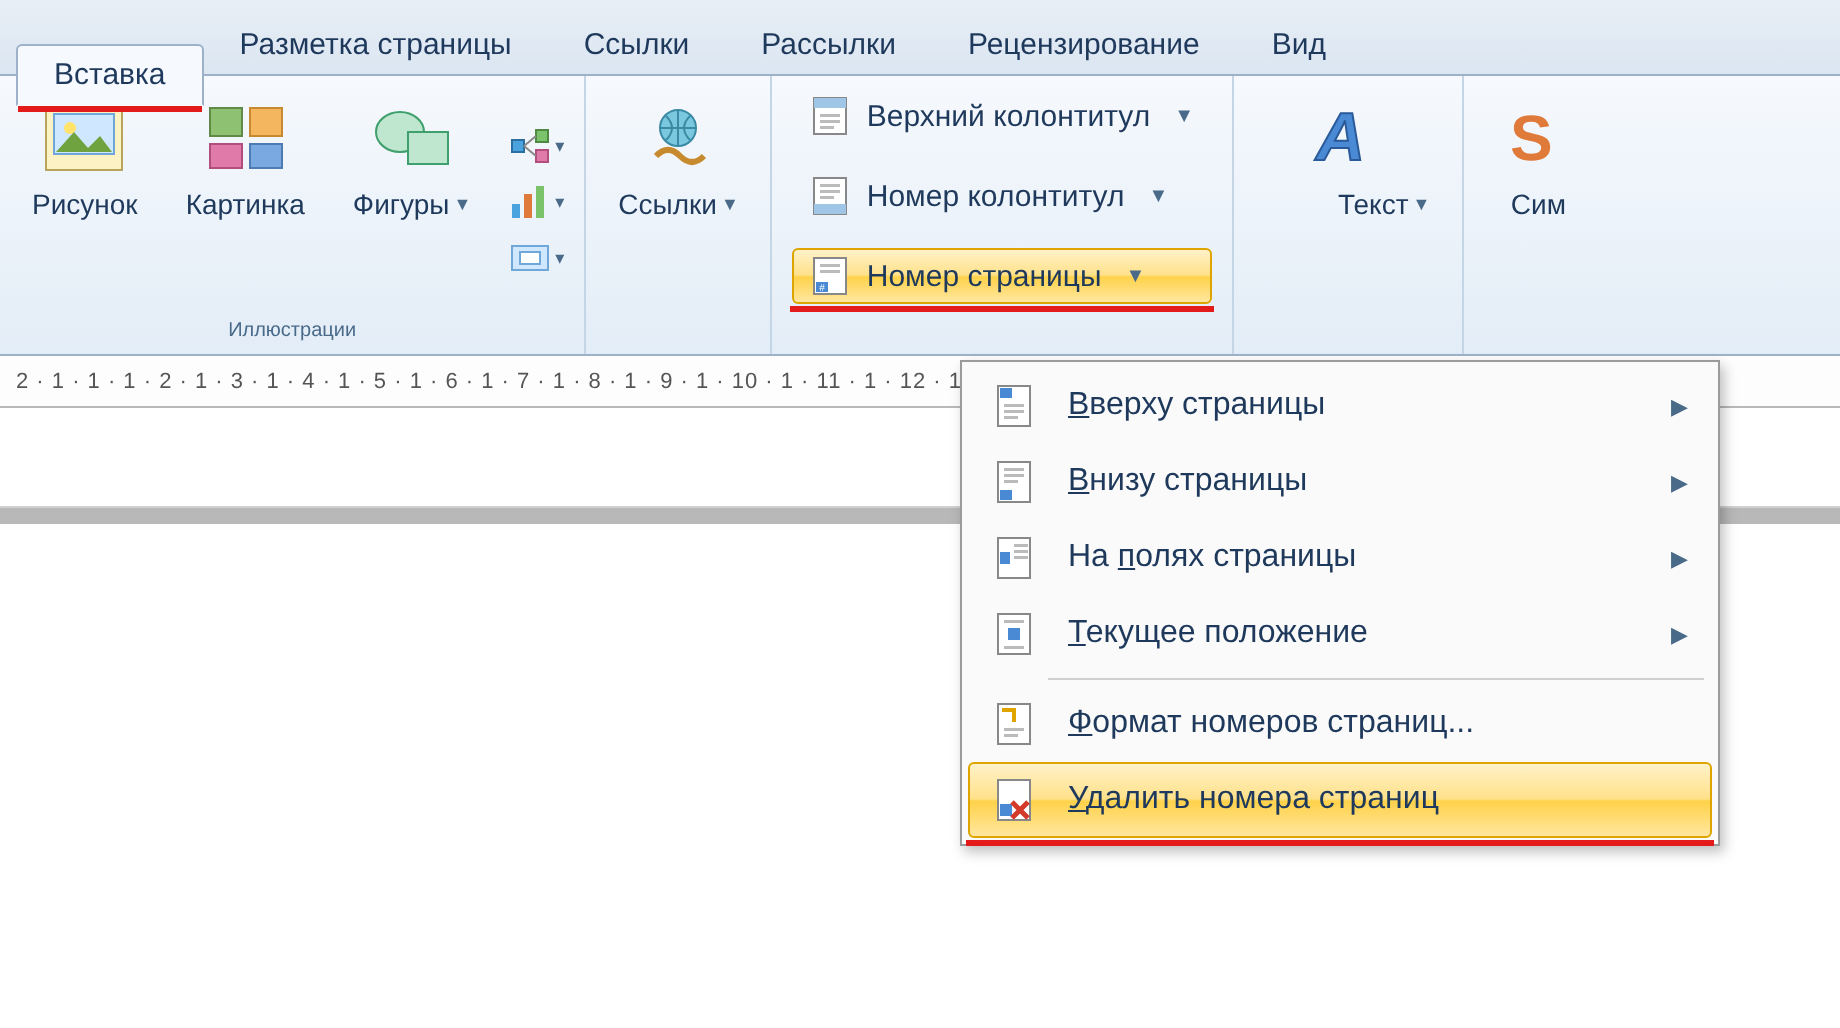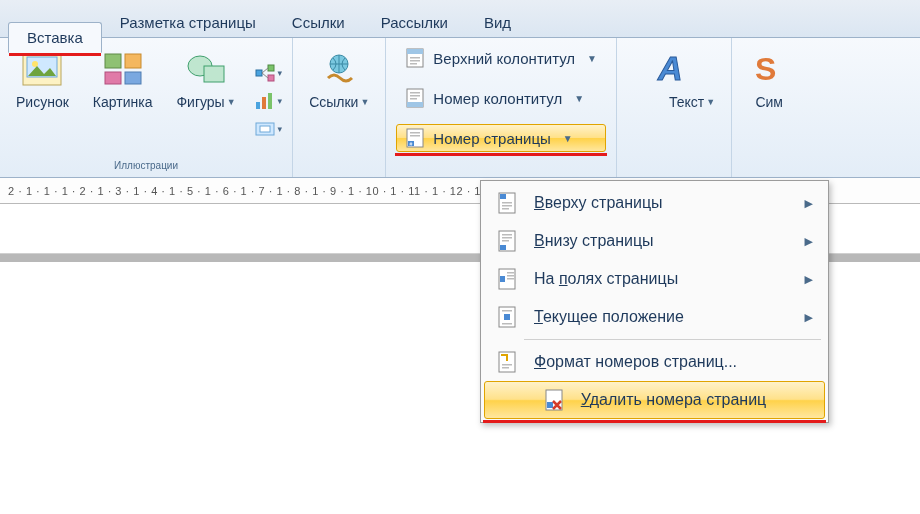--- a/index.html
+++ b/index.html
@@ -116,21 +116,21 @@
     position:absolute; left:-2px; right:-2px; bottom:-5px;
     height:3px; background:#e41b1b;
   }
   .hdrbtn .dd { margin-left: 4px; font-size: 10px; }
 
   
   .menu {
     position: absolute;
     top: 180px;
     left: 480px;
-    width: 349px;
+    width: 380px;
     background: #fafafa;
     border: 1px solid #9b9b9b;
     box-shadow: 2px 3px 6px rgba(0,0,0,.25);
     padding: 3px;
   }
   .menu-inner { border: 0; }
   .menuitem {
     display: flex; align-items: center; gap: 12px;
     padding: 8px 12px 8px 8px;
     font-size: 16px;
@@ -142,21 +142,20 @@
     width: 30px;
     display:flex; justify-content:center;
   }
   .menuitem .arrow { margin-left:auto; color:#4a6a8a; font-size:11px; }
   .menu-sep { height:1px; background:#d0d0d0; margin:3px 4px 3px 40px; }
   .menuitem.hover {
     background: linear-gradient(#fff2c9, #ffe18a 48%, #ffd24a 52%, #ffe79f);
     border: 1px solid #e0a400;
     padding: 7px 11px 7px 7px;
     position: relative;
-    justify-content: center;
   }
   .menuitem.hover::after {
     content:"";
     position:absolute; left:-2px; right:-2px; bottom:-5px;
     height:3px; background:#e41b1b;
   }
   .mn { text-decoration: underline; text-decoration-thickness:1px; }
 
   
   .ruler {
@@ -177,20 +176,21 @@
   svg { display:block; }
 </style>
 </head>
 <body>
 
 <div class="tabstrip">
   <div class="tab active">Вставка</div>
   <div class="tab">Разметка страницы</div>
   <div class="tab">Ссылки</div>
   <div class="tab">Рассылки</div>
+  <div class="tab">Рецензирование</div>
   <div class="tab">Вид</div>
 </div>
 
 <div class="ribbon">
 
   <div class="group">
     <div class="group-body">
       <div class="bigbtn">
         <div class="iconbox">
           <svg width="40" height="34">

